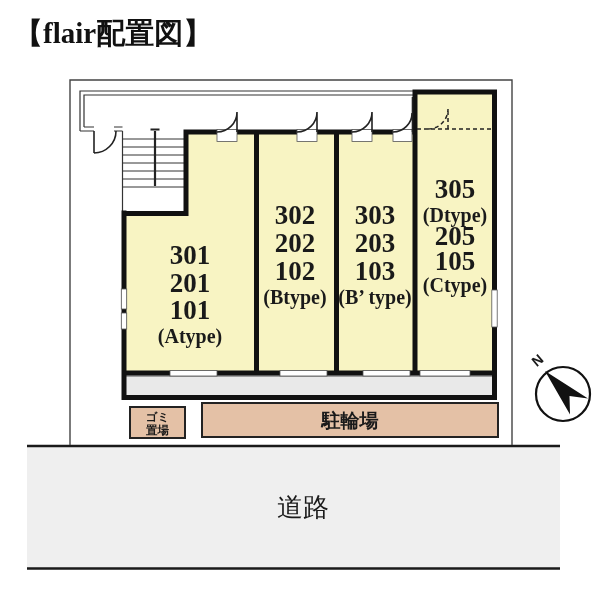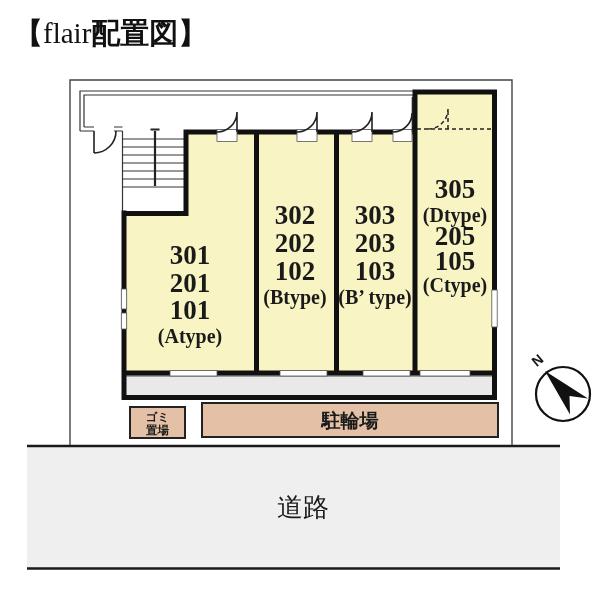--- a/index.html
+++ b/index.html
@@ -1,20 +1,20 @@
 <!DOCTYPE html>
 <html><head>
 <meta charset="utf-8">
 <style>
   html,body{margin:0;padding:0;background:#fff;}
   .stage{position:relative;width:600px;height:591px;background:#fff;overflow:hidden;
          font-family:"Liberation Sans","DejaVu Sans",sans-serif;}
   .title{position:absolute;left:14px;top:14px;font-size:29px;font-weight:700;color:#111;
          letter-spacing:0px;white-space:nowrap;}
-  .title .latin{font-family:"Liberation Serif","DejaVu Serif",serif;font-weight:400;}
+  .title .latin{font-family:"Liberation Serif","DejaVu Serif",serif;font-weight:700;}
   svg{position:absolute;left:0;top:0;}
   text{fill:#1a1a1a;}
   .num{font-family:"Liberation Serif","DejaVu Serif",serif;font-weight:700;font-size:27px;}
   .typ{font-family:"Liberation Serif","DejaVu Serif",serif;font-weight:700;font-size:20px;}
   .jp-b{font-family:"Liberation Sans","DejaVu Sans",sans-serif;font-weight:700;}
   .jp{font-family:"Liberation Sans","DejaVu Sans",sans-serif;font-weight:400;}
 </style>
 </head>
 <body>
 

